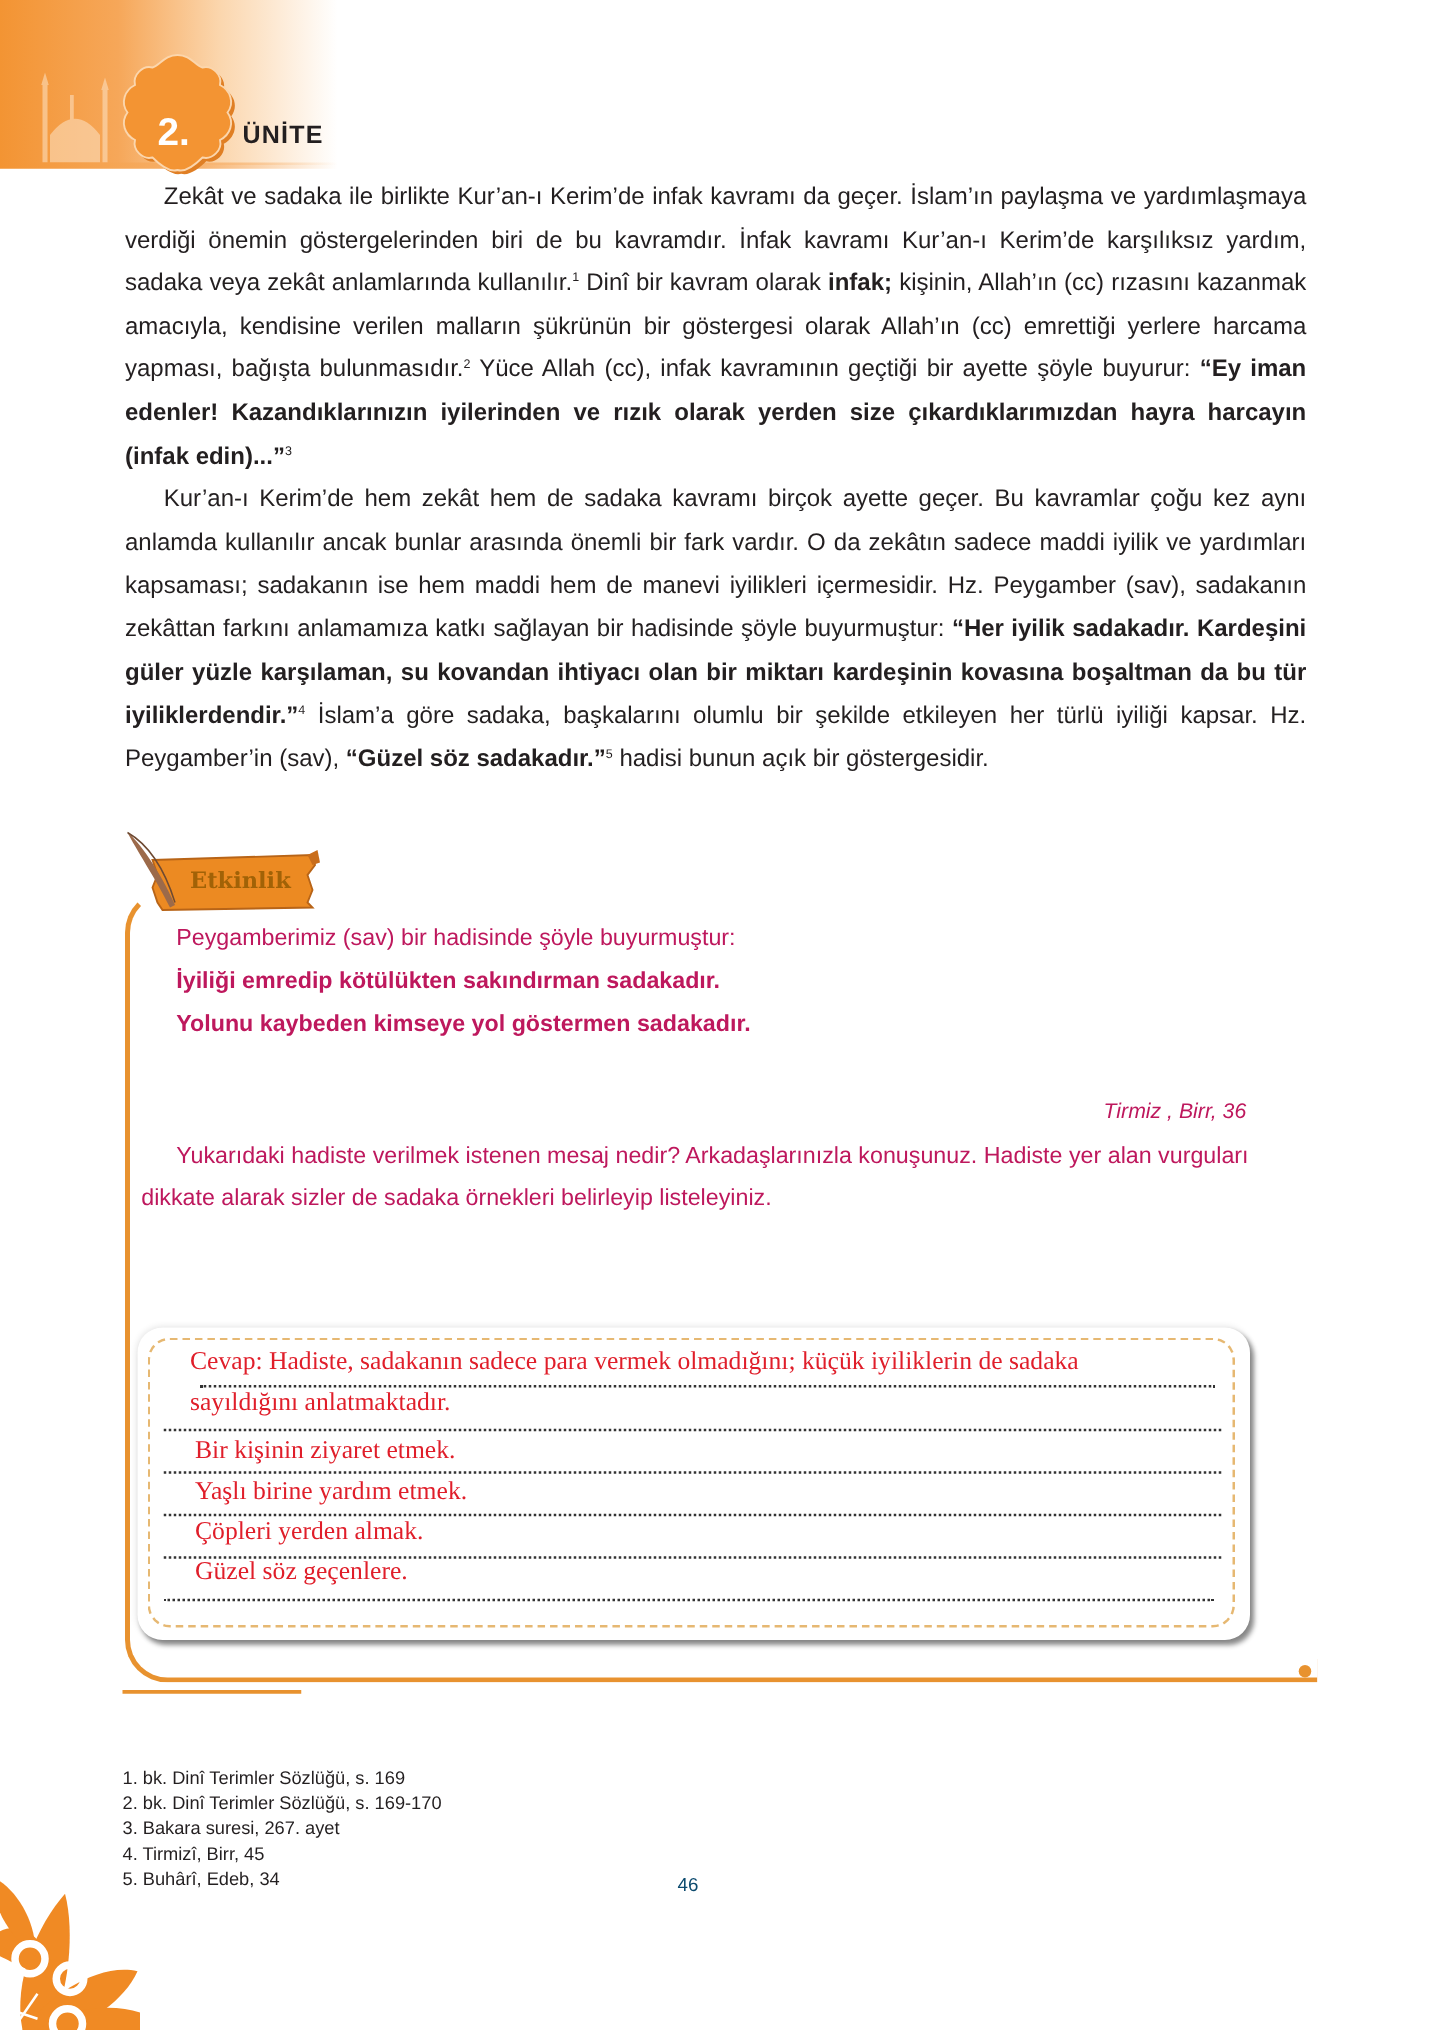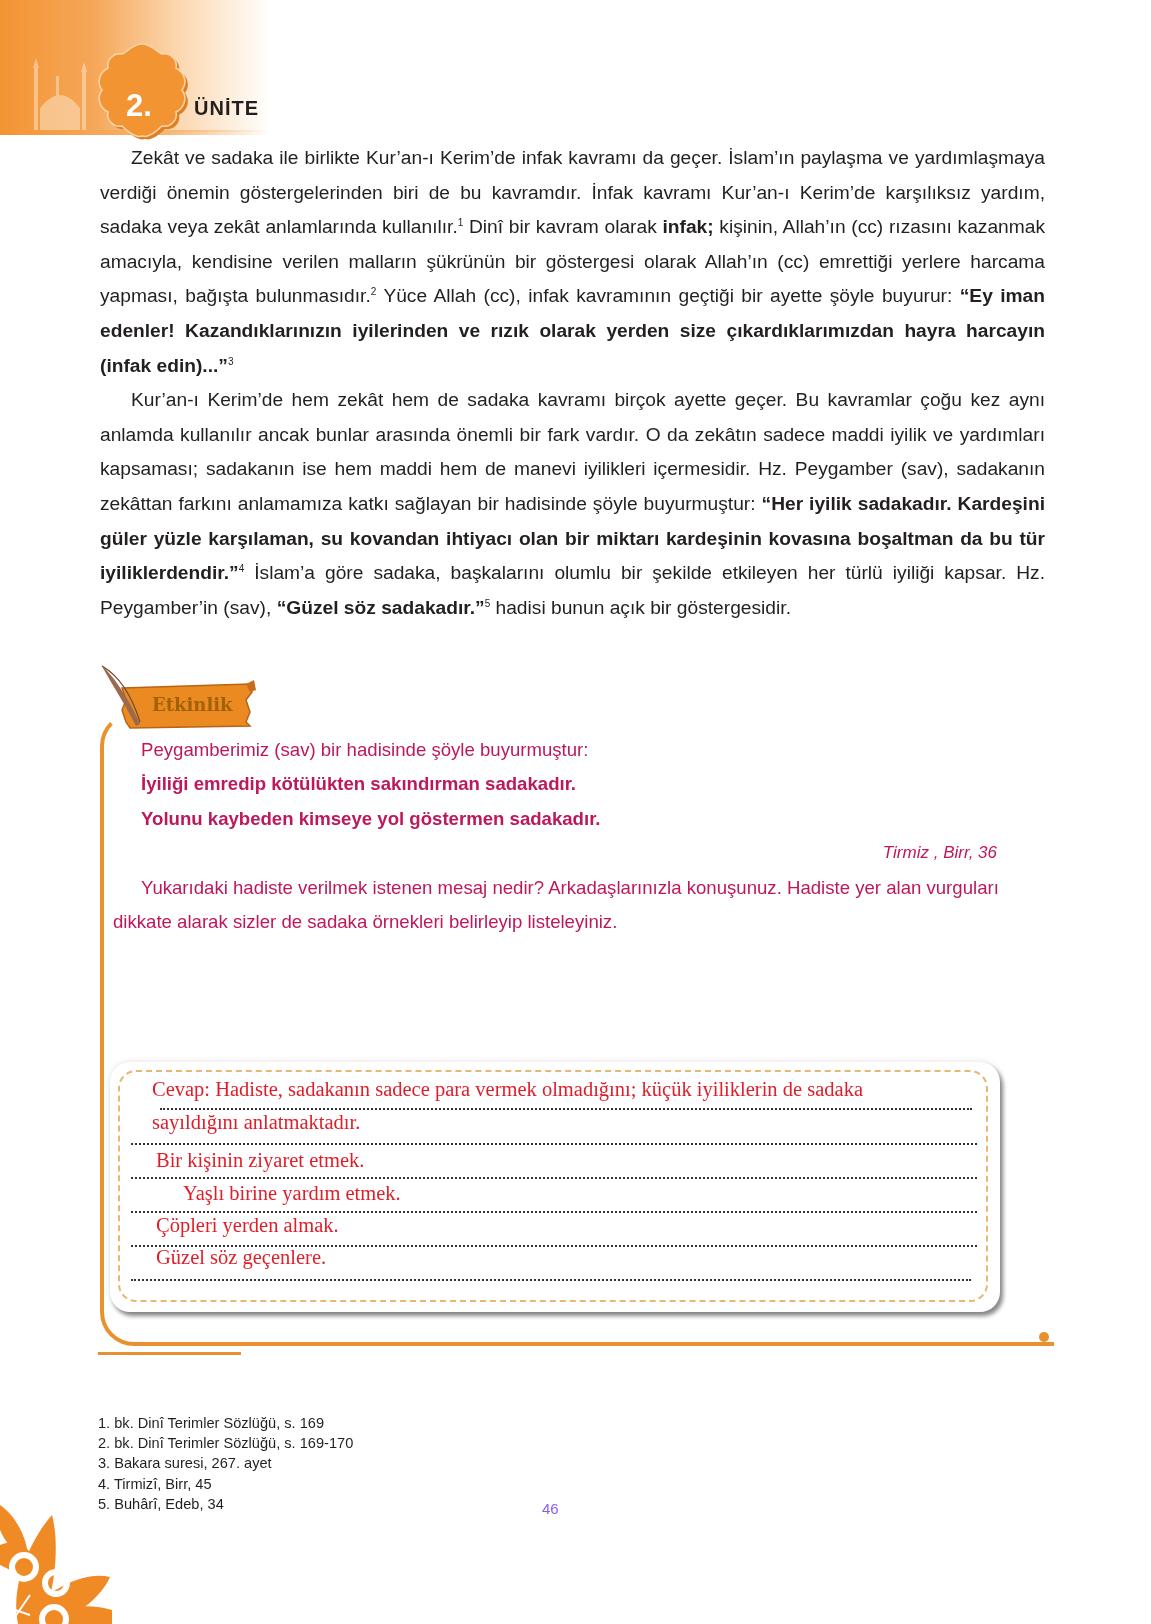--- a/index.html
+++ b/index.html
@@ -51,21 +51,21 @@
       position: absolute; left: 152px; top: 694px; font-family: "DejaVu Serif", serif;
       font-weight: bold; font-size: 18px; color: #a16207;
     }
     .act-text {
       position: absolute; left: 113px; top: 733px; width: 892px;
       font-size: 18.6px; line-height: 34.4px; color: #be185d;
     }
     .act-text .ind { padding-left: 28px; }
     .act-text .b { font-weight: bold; }
     .source {
-      text-align: right; font-style: italic; font-size: 17px; padding-right: 8px;
+      text-align: right; font-style: italic; font-size: 17px; padding-right: 8px; margin-top: 36px;
     }
 
     
     .ans-box {
       position: absolute; left: 110px; top: 1062px; width: 890px; height: 250px;
       background: #fff; border-radius: 20px;
       box-shadow: 3px 4px 4px rgba(0,0,0,.45), 0 0 6px rgba(0,0,0,.12);
     }
     .ans-dash {
       position: absolute; left: 118px; top: 1070px; width: 870px; height: 232px;
@@ -77,21 +77,21 @@
     .ans-text {
       position: absolute; color: #e01e2a; font-family: Liberation Serif, serif;
       font-size: 20.5px; white-space: nowrap;
     }
 
     
     .fn-rule { position: absolute; left: 98px; top: 1352px; width: 143px; height: 3px; background: #e8922f; }
     .footnotes {
       position: absolute; left: 98px; top: 1413px; font-size: 14.6px; line-height: 20.2px; color: #231f20;
     }
-    .page-num { position: absolute; left: 542px; top: 1500px; font-size: 15px; color: #8b5cf6; }
+    .page-num { position: absolute; left: 542px; top: 1500px; font-size: 15px; color: #0c4a6e; }
     .flower { position: absolute; left: 0; top: 1485px; width: 112px; height: 139px; }
   </style>
 </head>
 <body>
 
 <div class="hdr-grad"></div>
 <div class="hdr-line"></div>
 <svg class="mosque" viewBox="0 0 64 74">
   <g fill="#fde3c6">
     <rect x="6" y="12" width="4" height="62"></rect>
@@ -138,21 +138,21 @@
 <div class="ans-line" style="left:160px; top:1108px; width:812px;"></div>
 <div class="ans-line" style="left:131px; top:1143px; width:846px;"></div>
 <div class="ans-line" style="left:131px; top:1177px; width:846px;"></div>
 <div class="ans-line" style="left:131px; top:1211px; width:846px;"></div>
 <div class="ans-line" style="left:131px; top:1245px; width:846px;"></div>
 <div class="ans-line" style="left:131px; top:1279px; width:840px;"></div>
 
 <div class="ans-text" style="left:152px; top:1078px;">Cevap: Hadiste, sadakanın sadece para vermek olmadığını; küçük iyiliklerin de sadaka</div>
 <div class="ans-text" style="left:152px; top:1111px;">sayıldığını anlatmaktadır.</div>
 <div class="ans-text" style="left:156px; top:1149px;">Bir kişinin ziyaret etmek.</div>
-<div class="ans-text" style="left:156px; top:1182px;margin-left:27px;">Yaşlı birine yardım etmek.</div>
+<div class="ans-text" style="left:156px; top:1182px;">Yaşlı birine yardım etmek.</div>
 <div class="ans-text" style="left:156px; top:1214px;">Çöpleri yerden almak.</div>
 <div class="ans-text" style="left:156px; top:1246px;">Güzel söz geçenlere.</div>
 
 <div class="fn-rule"></div>
 <div class="footnotes">
   <div>1. bk. Dinî Terimler Sözlüğü, s. 169</div>
   <div>2. bk. Dinî Terimler Sözlüğü, s. 169-170</div>
   <div>3. Bakara suresi, 267. ayet</div>
   <div>4. Tirmizî, Birr, 45</div>
   <div>5. Buhârî, Edeb, 34</div>

